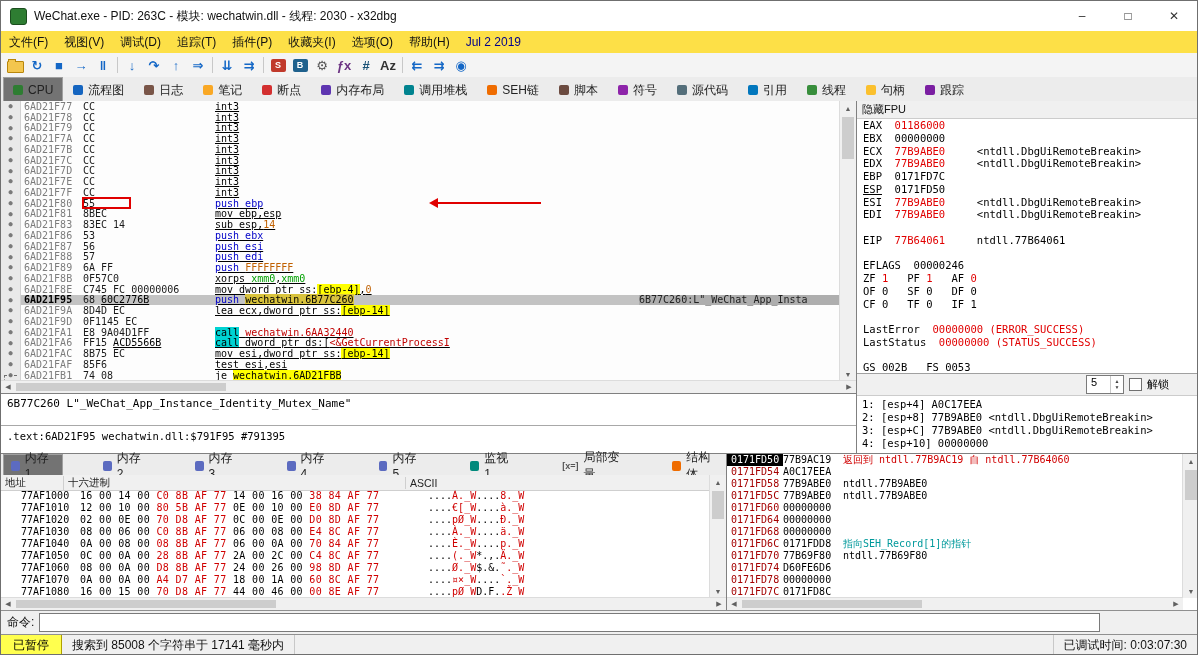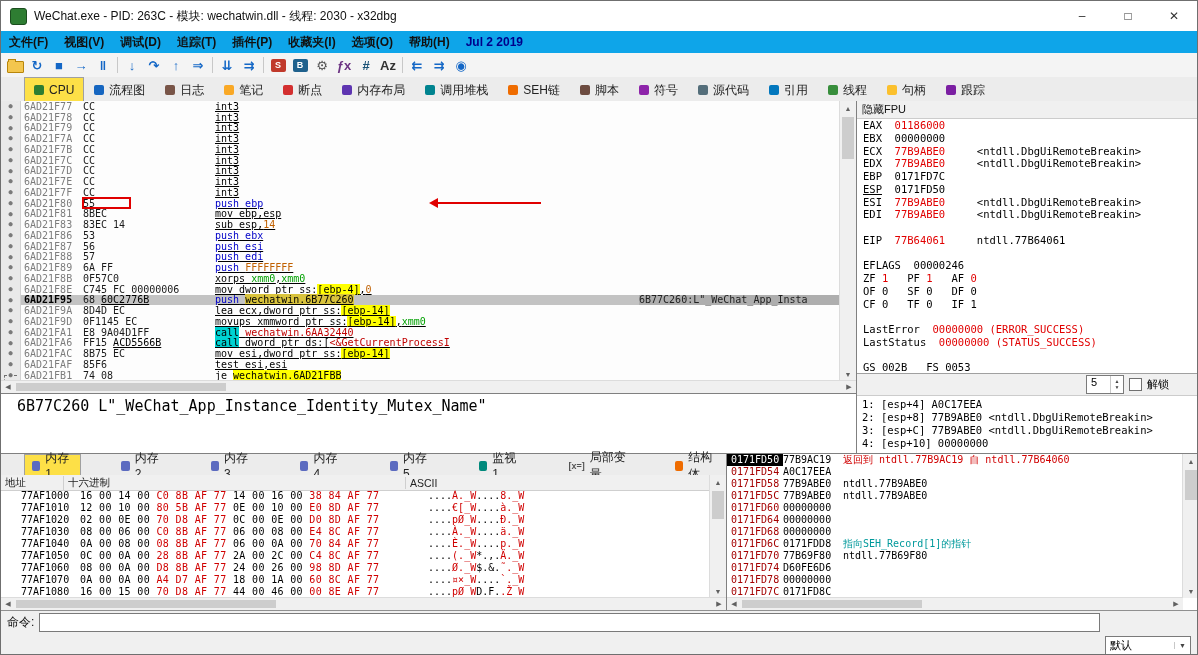--- a/index.html
+++ b/index.html
@@ -8,37 +8,37 @@
   .mono{font-family:"DejaVu Sans Mono","Liberation Mono",monospace;}
 
   
   .titlebar{position:absolute;left:0;top:0;right:0;height:30px;background:#ffffff;border-bottom:1px solid #e3e3e3;display:flex;align-items:center;}
   .appicon{width:15px;height:15px;margin:0 7px 0 9px;background:#2e7d32;border:1px solid #1b4d1e;border-radius:3px;}
   .title{font-size:12px;color:#111;}
   .winbtns{margin-left:auto;display:flex;height:100%;}
   .winbtn{width:46px;height:100%;display:flex;align-items:center;justify-content:center;font-size:12px;color:#333;}
 
   
-  .menubar{position:absolute;left:0;top:30px;right:0;height:22px;background:#0ea5e9;border-bottom:1px solid #dcdcdc;display:flex;align-items:center;font-size:12px;font-weight:bold;}
+  .menubar{position:absolute;left:0;top:30px;right:0;height:22px;background:#fde047;border-bottom:1px solid #dcdcdc;display:flex;align-items:center;font-size:12px;}
   .mitem{padding:0 8px;color:#111;height:100%;display:flex;align-items:center;}
   .mdate{padding:0 8px;color:#00008b;}
 
   
   .toolbar{position:absolute;left:0;top:52px;right:0;height:24px;background:#f4f4f4;border-bottom:1px solid #d4d4d4;display:flex;align-items:center;padding-left:3px;}
   .ticon{width:22px;height:20px;display:flex;align-items:center;justify-content:center;border-radius:2px;}
   .tg{font-size:13px;font-weight:bold;line-height:1;}
   .tg.badge{display:inline-flex;width:15px;height:13px;align-items:center;justify-content:center;color:#fff;font-size:9px;border-radius:2px;}
   .tsep{width:1px;height:16px;background:#c8c8c8;margin:0 3px;}
   .i-folder{width:15px;height:10px;background:#f3c64e;border:1px solid #b8860b;border-radius:1px;position:relative;display:inline-block;margin-top:3px;}
   .i-folder::before{content:"";position:absolute;top:-3px;left:0;width:6px;height:2px;background:#f3c64e;border:1px solid #b8860b;border-bottom:none;}
 
   
   .tabbar{position:absolute;left:0;top:76px;right:0;height:24px;background:#ececec;border-bottom:1px solid #a0a0a0;display:flex;align-items:flex-end;padding-left:2px;}
   .tab{display:inline-flex;align-items:center;gap:5px;height:22px;padding:0 9px;font-size:12px;color:#222;border:1px solid transparent;border-bottom:none;}
-  .tab.active{background:#fde047;border-color:#a0a0a0;margin-bottom:-1px;height:24px;margin-left:21px;}
+  .tab.active{background:#737373;border-color:#a0a0a0;margin-bottom:-1px;height:24px;}
   .tabicon{width:10px;height:10px;border-radius:2px;display:inline-block;}
   .ticontext{font-size:9px;color:#555;font-weight:bold;}
 
   
   .disasm-pane{position:absolute;left:0;top:100px;width:856px;height:292px;background:#fdfdfd;border-right:1px solid #808080;box-sizing:border-box;}
   .disasm-rows{position:absolute;left:0;top:0;right:16px;bottom:12px;overflow:hidden;font-size:10px;}
   .drow{display:flex;height:10.75px;align-items:center;white-space:pre;}
   .gut{width:20px;flex:0 0 20px;background:#e9e9e9;border-right:1px solid #d2d2d2;color:#7a7a7a;text-align:center;font-size:7px;line-height:10.75px;box-sizing:border-box;height:100%;}
   .dbody{display:flex;flex:1;min-width:0;height:100%;align-items:center;}
   .dbody.sel{background:#c3c3c3;}
@@ -78,21 +78,21 @@
   .combo.conv{width:218px;}
   .spinner{width:36px;height:17px;background:#fff;border:1px solid #7a7a7a;display:flex;font-size:11px;}
   .spinner .sval{flex:1;padding-left:4px;}
   .spinner .sarr{width:12px;border-left:1px solid #c8c8c8;display:flex;flex-direction:column;font-size:5px;color:#444;align-items:center;justify-content:center;line-height:1.1;}
   .chk{width:11px;height:11px;background:#fff;border:1px solid #707070;}
   .chklabel{font-size:11px;}
   .args{position:absolute;left:0;top:294px;right:0;height:58px;background:#fff;border-top:1px solid #cccccc;font-size:10.5px;line-height:13px;padding:2px 0 0 5px;white-space:pre;overflow:hidden;}
 
   
   .info-pane{position:absolute;left:0;top:392px;width:856px;height:60px;background:#fff;border-top:1px solid #808080;border-right:1px solid #808080;box-sizing:border-box;}
-  .info1{height:31px;padding:3px 16px;font-size:15px;box-sizing:border-box;}
+  .info1{height:31px;padding:3px 6px;font-size:11px;box-sizing:border-box;}
   .info2{height:29px;border-top:1px solid #a8a8a8;padding:4px 6px;font-size:10.5px;box-sizing:border-box;}
 
   
   .bottom-left{position:absolute;left:0;top:452px;width:726px;height:157px;background:#fff;border-top:1px solid #808080;border-right:1px solid #808080;box-sizing:border-box;}
   .btabs{height:21px;background:#ececec;border-bottom:1px solid #a0a0a0;display:flex;align-items:flex-end;padding-left:2px;gap:32px;}
   .btabs .tab{height:19px;padding:0 7px;}
   .btabs .tab.active{height:21px;}
   .dumphead{position:absolute;left:0;top:21px;right:16px;height:15px;background:#f0f0f0;border-bottom:1px solid #cfcfcf;display:flex;font-size:10.5px;color:#222;align-items:center;}
   .dh-addr{width:62px;padding-left:4px;box-sizing:border-box;}
   .dh-hex{width:342px;border-left:1px solid #cfcfcf;padding-left:4px;box-sizing:border-box;}
@@ -298,21 +298,21 @@
         <div class="drow"><span class="gut">●</span><div class="dbody"><span class="daddr">6AD21F81</span><span class="dbytes"><span>8BEC</span></span><span class="dins"><span class="t-k">mov ebp,esp</span></span><span class="dcmt"></span></div></div>
         <div class="drow"><span class="gut">●</span><div class="dbody"><span class="daddr">6AD21F83</span><span class="dbytes"><span>83EC 14</span></span><span class="dins"><span class="t-k">sub esp,</span><span class="t-num">14</span></span><span class="dcmt"></span></div></div>
         <div class="drow"><span class="gut">●</span><div class="dbody"><span class="daddr">6AD21F86</span><span class="dbytes"><span>53</span></span><span class="dins"><span class="t-p">push</span><span class="t-p"> ebx</span></span><span class="dcmt"></span></div></div>
         <div class="drow"><span class="gut">●</span><div class="dbody"><span class="daddr">6AD21F87</span><span class="dbytes"><span>56</span></span><span class="dins"><span class="t-p">push</span><span class="t-p"> esi</span></span><span class="dcmt"></span></div></div>
         <div class="drow"><span class="gut">●</span><div class="dbody"><span class="daddr">6AD21F88</span><span class="dbytes"><span>57</span></span><span class="dins"><span class="t-p">push</span><span class="t-p"> edi</span></span><span class="dcmt"></span></div></div>
         <div class="drow"><span class="gut">●</span><div class="dbody"><span class="daddr">6AD21F89</span><span class="dbytes"><span>6A FF</span></span><span class="dins"><span class="t-p">push</span><span class="t-k"> </span><span class="t-num">FFFFFFFF</span></span><span class="dcmt"></span></div></div>
         <div class="drow"><span class="gut">●</span><div class="dbody"><span class="daddr">6AD21F8B</span><span class="dbytes"><span>0F57C0</span></span><span class="dins"><span class="t-k">xorps </span><span class="t-x">xmm0</span><span class="t-k">,</span><span class="t-x">xmm0</span></span><span class="dcmt"></span></div></div>
         <div class="drow"><span class="gut">●</span><div class="dbody"><span class="daddr">6AD21F8E</span><span class="dbytes"><span>C745 FC 00000006</span></span><span class="dins"><span class="t-k">mov dword ptr ss:</span><span class="t-hl">[ebp-4]</span><span class="t-k">,</span><span class="t-num">0</span></span><span class="dcmt"></span></div></div>
         <div class="drow"><span class="gut">●</span><div class="dbody sel"><span class="daddr selad">6AD21F95</span><span class="dbytes"><span>68 </span><span class="t-u">60C2776B</span></span><span class="dins"><span class="t-p">push</span><span class="t-k"> </span><span class="t-hlsel">wechatwin.6B77C260</span></span><span class="dcmt">6B77C260:L"_WeChat_App_Insta</span></div></div>
         <div class="drow"><span class="gut">●</span><div class="dbody"><span class="daddr">6AD21F9A</span><span class="dbytes"><span>8D4D EC</span></span><span class="dins"><span class="t-k">lea ecx,dword ptr ss:</span><span class="t-hl">[ebp-14]</span></span><span class="dcmt"></span></div></div>
-        <div class="drow"><span class="gut">●</span><div class="dbody"><span class="daddr">6AD21F9D</span><span class="dbytes"><span>0F1145 EC</span></span><span class="dins"><span class="t-k">movups xmmword ptr ss:</span><span class="t-hl">[ebp-14]</span><span class="t-k">,</span><span class="t-x">xmm0</span></span><span class="dcmt"></span></div></div>
+        <div class="drow"><span class="gut">●</span><div class="dbody"><span class="daddr">6AD21F9D</span><span class="dbytes"><span>0F1145 EC</span></span><span class="dcmt"></span></div></div>
         <div class="drow"><span class="gut">●</span><div class="dbody"><span class="daddr">6AD21FA1</span><span class="dbytes"><span>E8 9A04D1FF</span></span><span class="dins"><span class="t-callbg">call</span><span class="t-k"> </span><span class="t-redtxt">wechatwin.6AA32440</span></span><span class="dcmt"></span></div></div>
         <div class="drow"><span class="gut">●</span><div class="dbody"><span class="daddr">6AD21FA6</span><span class="dbytes"><span>FF15 </span><span class="t-u">ACD5566B</span></span><span class="dins"><span class="t-callbg">call</span><span class="t-k"> dword ptr ds:[</span><span class="t-redtxt">&lt;&amp;GetCurrentProcessI</span></span><span class="dcmt"></span></div></div>
         <div class="drow"><span class="gut">●</span><div class="dbody"><span class="daddr">6AD21FAC</span><span class="dbytes"><span>8B75 EC</span></span><span class="dins"><span class="t-k">mov esi,dword ptr ss:</span><span class="t-hl">[ebp-14]</span></span><span class="dcmt"></span></div></div>
         <div class="drow"><span class="gut">●</span><div class="dbody"><span class="daddr">6AD21FAF</span><span class="dbytes"><span>85F6</span></span><span class="dins"><span class="t-k">test esi,esi</span></span><span class="dcmt"></span></div></div>
         <div class="drow"><span class="gut">●</span><div class="dbody"><span class="daddr">6AD21FB1</span><span class="dbytes"><span>74 08</span></span><span class="dins"><span class="t-k">je </span><span class="t-hl">wechatwin.6AD21FBB</span></span><span class="dcmt"></span></div></div>
         <div class="anno-box" style="top: 95.75px;"></div>
         <div class="anno-arrow" style="top: 100.75px;"></div>
         <div class="jumpline" style="top: 273.75px;"></div>
       </div>
     <div class="vscroll" style="right:0;top:0;bottom:12px;">
@@ -340,20 +340,21 @@
         <span class="sarr">▲<br>▼</span>
       </div>
       <div class="chk"></div>
       <span class="chklabel">解锁</span>
     </div>
     <div class="args mono" id="args"><div class="argrow">1: [esp+4] A0C17EEA</div><div class="argrow">2: [esp+8] 77B9ABE0 &lt;ntdll.DbgUiRemoteBreakin&gt;</div><div class="argrow">3: [esp+C] 77B9ABE0 &lt;ntdll.DbgUiRemoteBreakin&gt;</div><div class="argrow">4: [esp+10] 00000000</div></div>
   </div>
 
   <div class="info-pane">
     <div class="info1 mono">6B77C260 L"_WeChat_App_Instance_Identity_Mutex_Name"</div>
+    <div class="info2 mono">.text:6AD21F95 wechatwin.dll:$791F95 #791395</div>
   </div>
 
   <div class="bottom-left">
     <div class="btabs" id="btabs">
         <div class="tab active">
           <span class="tabicon" style="background: rgb(92, 107, 192);"></span>
           <span class="tlabel">内存 1</span>
         </div>
         <div class="tab">
           <span class="tabicon" style="background: rgb(92, 107, 192);"></span>
@@ -418,14 +419,19 @@
 
   <div class="cmdbar">
     <span class="cmdlabel">命令:</span>
     <input class="cmdinput" value="" style="">
     <div class="combo cmd">
       <span class="ctext">默认</span>
       <span class="carrow">▼</span>
     </div>
   </div>
 
+  <div class="statusbar">
+    <div class="statechip">已暂停</div>
+    <div class="statusmsg">搜索到 85008 个字符串于 17141 毫秒内</div>
+    <div class="statustime">已调试时间: 0:03:07:30</div>
+  </div>
 
 </div>
 
 </body></html>

